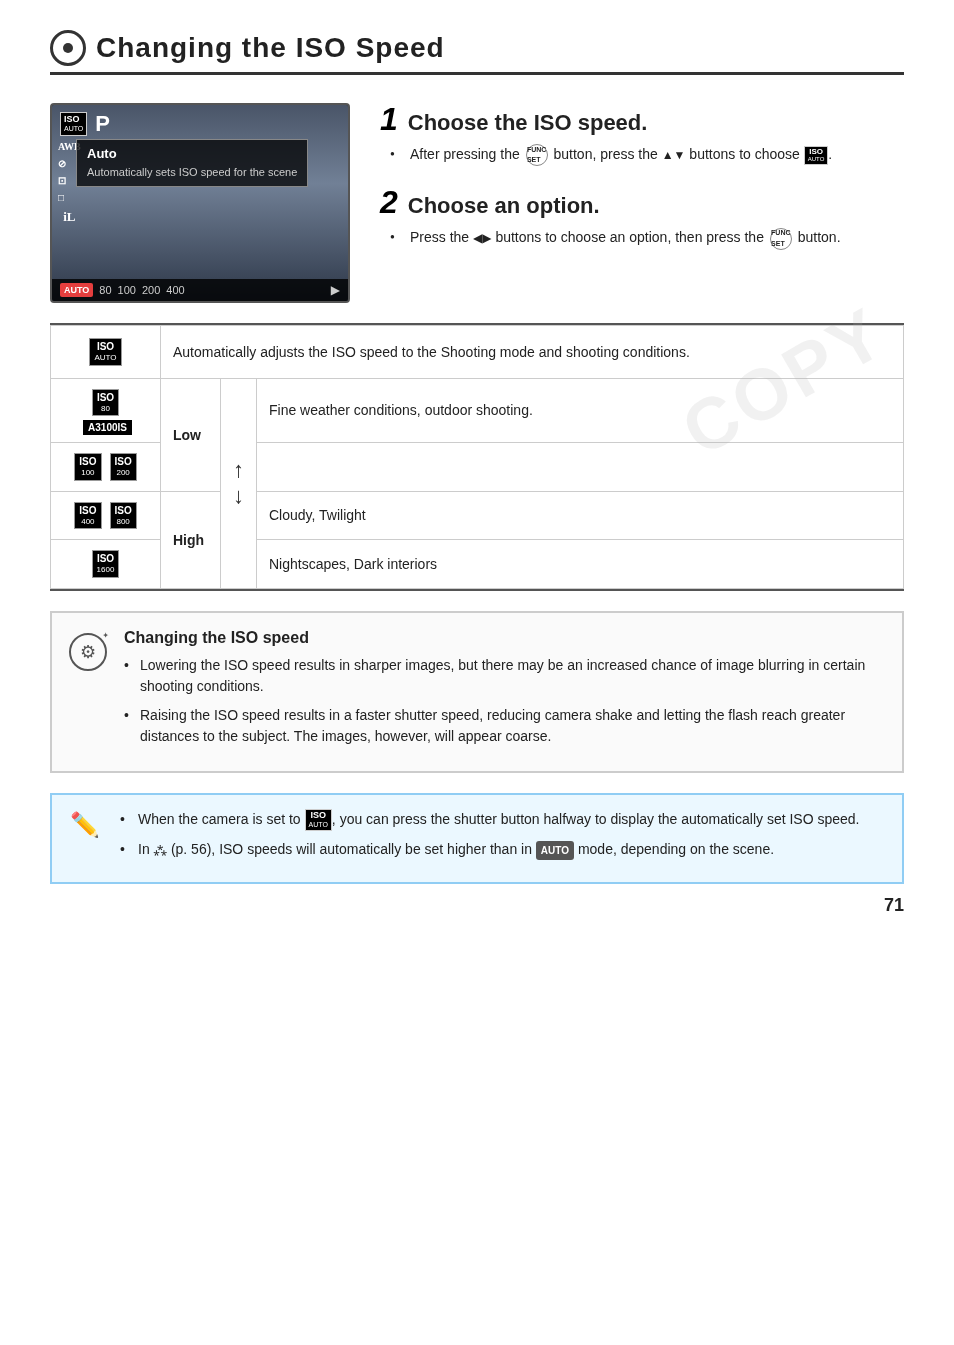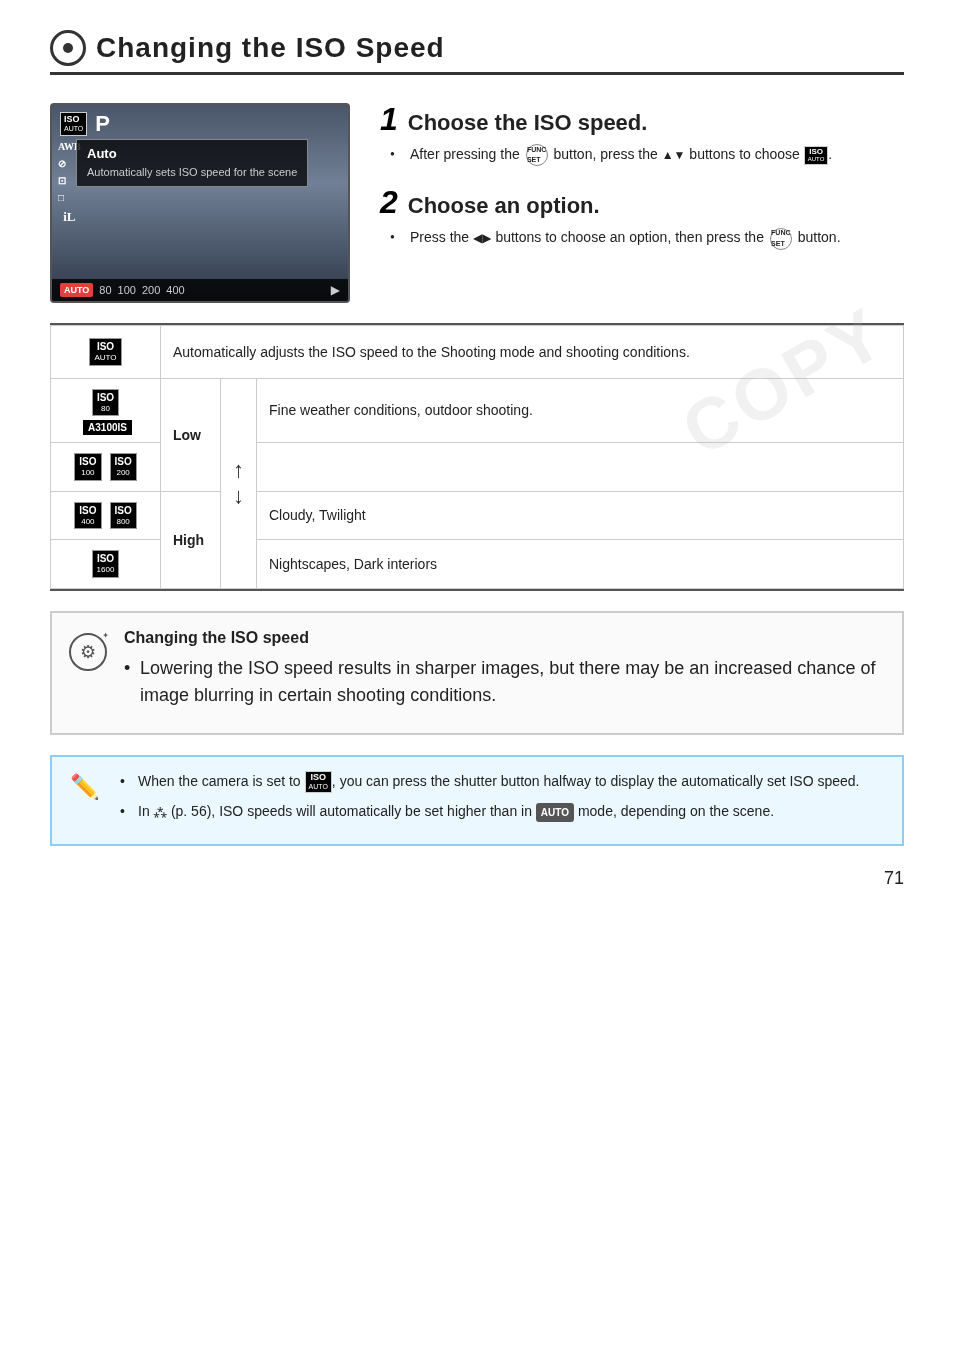--- a/index.html
+++ b/index.html
@@ -366,21 +366,21 @@
       margin-bottom: 8px;
     }
     .tips-content ul {
       list-style: none;
       padding: 0;
     }
     .tips-content ul li {
       padding-left: 16px;
       position: relative;
       margin-bottom: 8px;
-      font-size: 18px;
+      font-size: 14px;
       line-height: 1.5;
     }
     .tips-content ul li::before {
       content: '•';
       position: absolute;
       left: 0;
     }
 
     
     .notes-box {
@@ -448,24 +448,24 @@
     .scene-icon {
       display: inline-flex;
       align-items: center;
       font-size: 12px;
       vertical-align: middle;
     }
 
     
     .page-number {
       position: absolute;
-      bottom: 17px;
+      bottom: 28px;
       right: 50px;
       font-size: 18px;
-      font-weight: normal;
+      font-weight: bold;
     }
 
     
     .watermark {
       position: absolute;
       top: 340px;
       right: 60px;
       font-size: 72px;
       color: rgba(180,180,180,0.18);
       font-weight: bold;
@@ -620,20 +620,21 @@
   </div>
 
   <div class="tips-box">
     <div class="tips-icon">
       <div class="tips-icon-glyph">⚙</div>
     </div>
     <div class="tips-content">
       <div class="tip-title">Changing the ISO speed</div>
       <ul>
         <li>Lowering the ISO speed results in sharper images, but there may be an increased chance of image blurring in certain shooting conditions.</li>
+        <li>Raising the ISO speed results in a faster shutter speed, reducing camera shake and letting the flash reach greater distances to the subject. The images, however, will appear coarse.</li>
       </ul>
     </div>
   </div>
 
   <div class="notes-box">
     <div class="notes-icon">
       <span class="pencil-icon">✏️</span>
     </div>
     <div class="notes-content">
       <ul>

